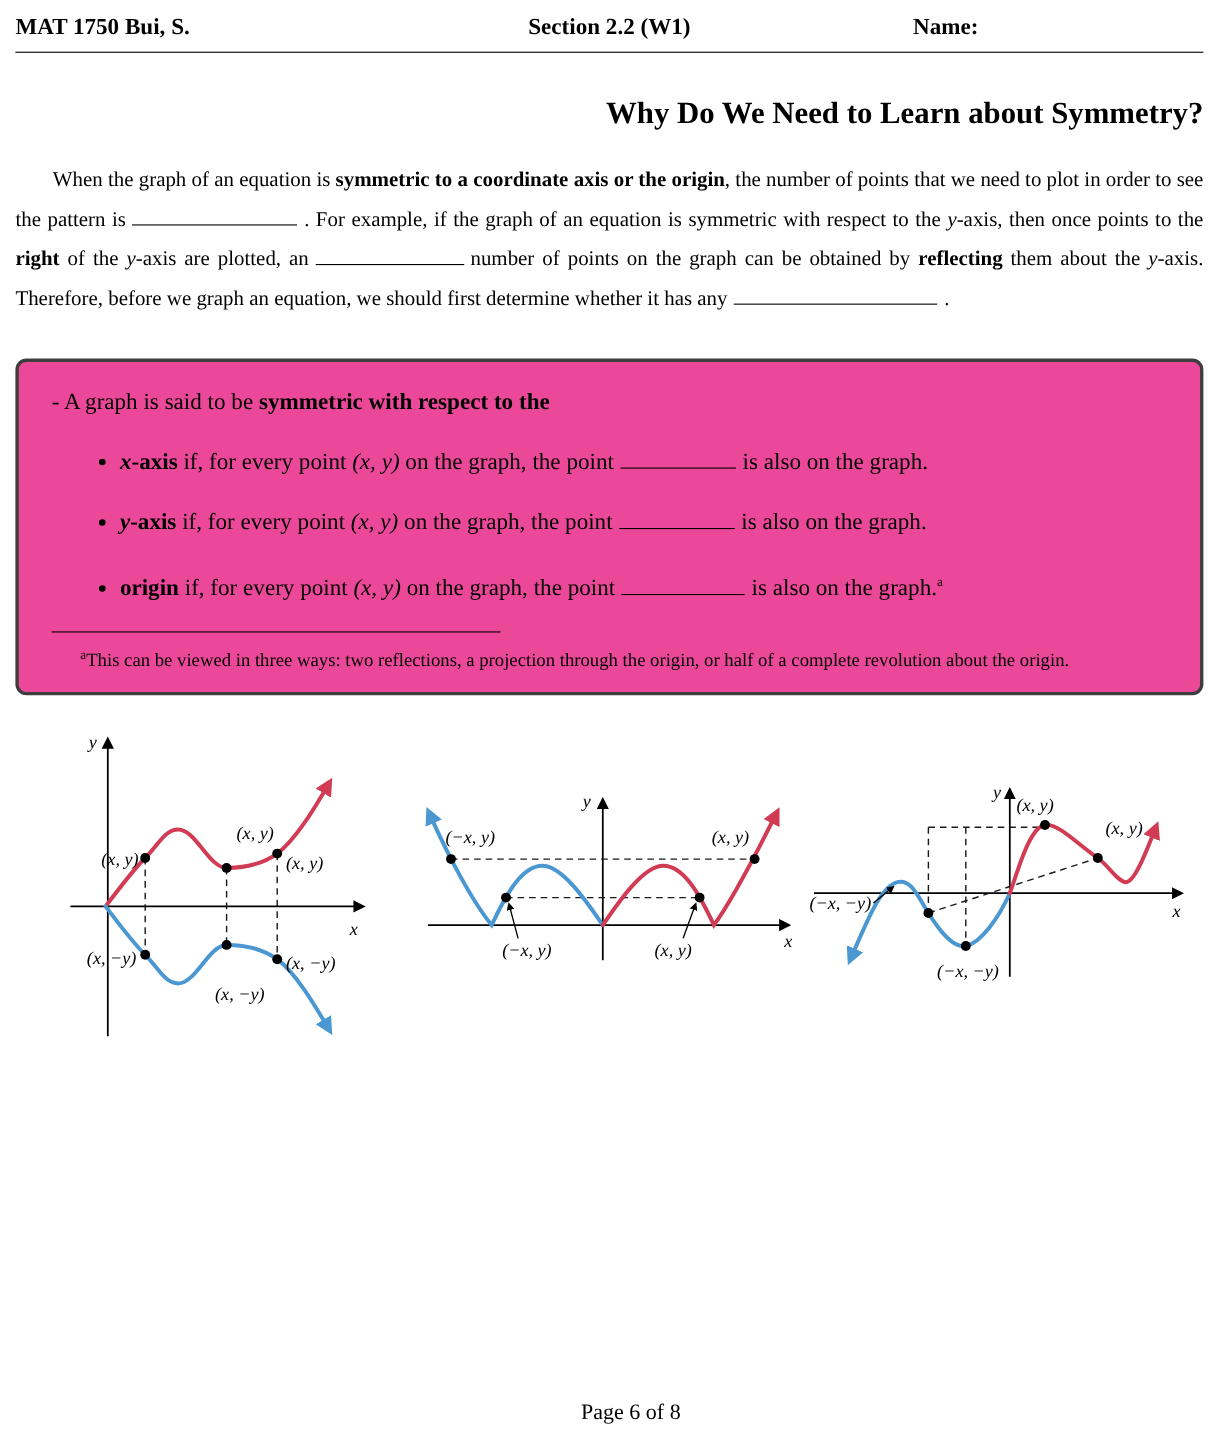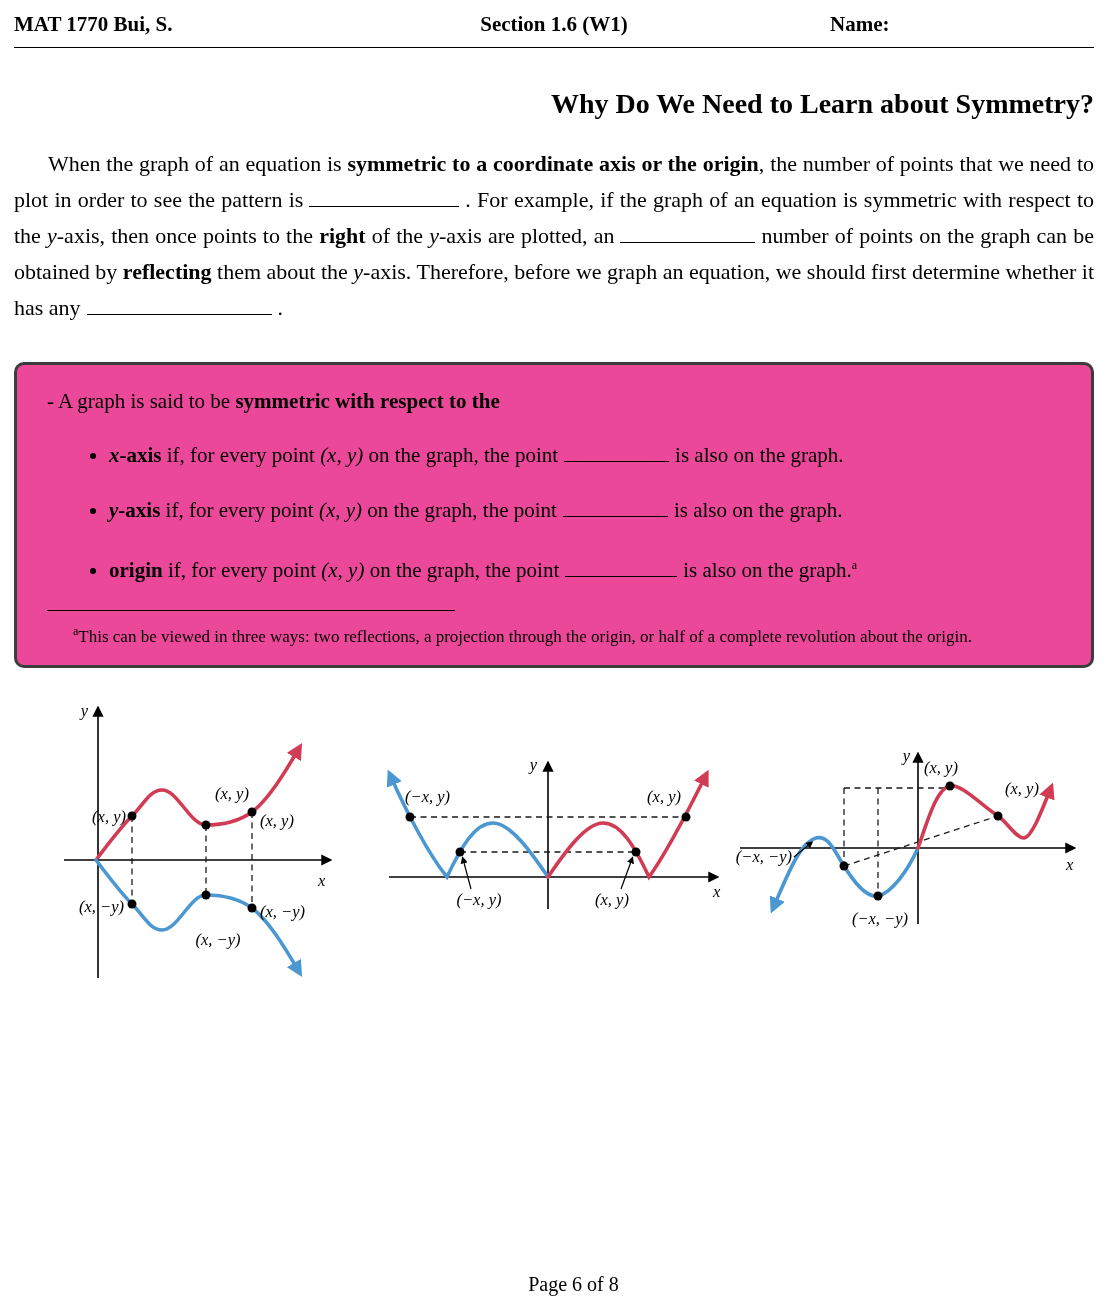--- a/index.html
+++ b/index.html
@@ -7,21 +7,21 @@
   body { font-family:"Liberation Serif","DejaVu Serif",serif; color:#000; }
   .page { position:relative; width:1108px; height:1314px; background:#fff; overflow:hidden; padding:12px 14px 0; }
 
   
   .hdr { position:relative; height:36px; border-bottom:1.7px solid #000; font-weight:bold; font-size:21px; }
   .hdr-c { position:absolute; left:50%; transform:translateX(-50%); top:0; }
   .hdr-n { position:absolute; left:816px; top:0; }
 
   h1 { font-size:28px; margin:40px 0 0 0; font-weight:bold;text-align:right; }
 
-  .intro { margin:26px 0 0 0; font-size:22px; line-height:36px; text-indent:34px; text-align:justify; }
+  .intro { margin:26px 0 0 0; font-size:19px; line-height:36px; text-indent:34px; text-align:justify; }
 
   .b { font-weight:bold; }
   .i { font-style:italic; }
   .blank { display:inline-block; height:1em; border-bottom:1.4px solid #000; margin:0 6px; vertical-align:baseline; }
 
   
   .defbox { margin-top:36px; border:3px solid #3d3d3d; border-radius:10px; background:#ec4899; padding:24px 30px 16px; font-size:21px; }
   .lead { margin-bottom:26px; }
   .defbox ul { margin:0; padding-left:62px; }
   .defbox li { margin-bottom:25px; line-height:30px; }
@@ -46,22 +46,22 @@
   .mr { fill:var(--red); } .mb { fill:var(--blue); } .mk { fill:#000; }
 
   .footer { position:absolute; left:0; right:0; bottom:18px; text-align:center; font-size:20px;padding-left:39px; }
 </style>
 </head>
 <body>
 
 <div class="page">
 
   <div class="hdr">
-    <span class="hdr-l">MAT 1770 Bui, S.</span>
-    <span class="hdr-c">Section 1.6 (W1)</span>
+    <span class="hdr-l">MAT 1750 Bui, S.</span>
+    <span class="hdr-c">Section 2.2 (W1)</span>
     <span class="hdr-n">Name:</span>
   </div>
 
   <h1>Why Do We Need to Learn about Symmetry?</h1>
 
   <p class="intro"><span>When the graph of an equation is </span><span class="b">symmetric to a coordinate axis or the origin</span><span>, the number of points that we need to plot in order to see the pattern is</span><span class="blank" style="width: 150px;"></span><span>. For example, if the graph of an equation is symmetric with respect to the </span><span class="i">y</span><span>-axis, then once points to the </span><span class="b">right</span><span> of the </span><span class="i">y</span><span>-axis are plotted, an</span><span class="blank" style="width: 135px;"></span><span>number of points on the graph can be obtained by </span><span class="b">reflecting</span><span> them about the </span><span class="i">y</span><span>-axis. Therefore, before we graph an equation, we should first determine whether it has any</span><span class="blank" style="width: 185px;"></span><span>.</span></p>
 
   <div class="defbox">
     <div class="lead"><span>- A graph is said to be </span><span class="b">symmetric with respect to the</span></div>
     <ul>

